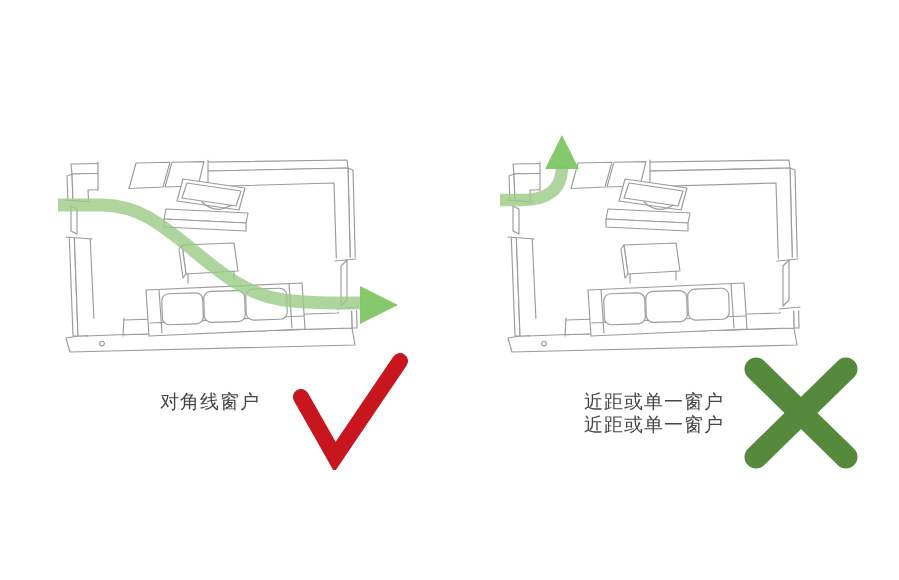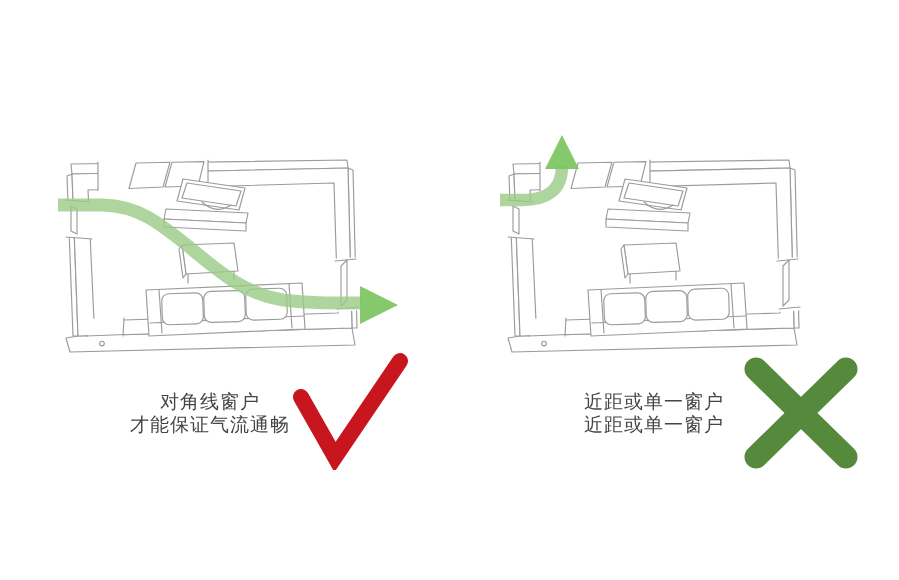--- a/index.html
+++ b/index.html
@@ -109,21 +109,20 @@
   <svg class="room-svg right" viewBox="0 0 306 240">
     <use href="#roomShape" y="30"></use>
     <g>
       <path class="flow" stroke-width="12.5" d="M-7,78 L22,78 C46,78 62,69 62,44"></path>
       <polygon class="flowhead" points="45,47 62,13 79,47"></polygon>
     </g>
   </svg>
 
   <div class="caption left">
     <span>对角线窗户</span>
-    <span>才能保证气流通畅</span>
   </div>
   <div class="caption right">
     <span>近距或单一窗户</span>
     <span>近距或单一窗户</span>
   </div>
 
   <svg class="mark-svg check" viewBox="0 0 128 118">
     <path d="M16,45 L50,105 L115,9" fill="none" stroke="var(--check-red,#c8161e)" stroke-width="16" stroke-linecap="round" stroke-linejoin="miter"></path>
   </svg>
   <svg class="mark-svg cross" viewBox="0 0 116 114">

